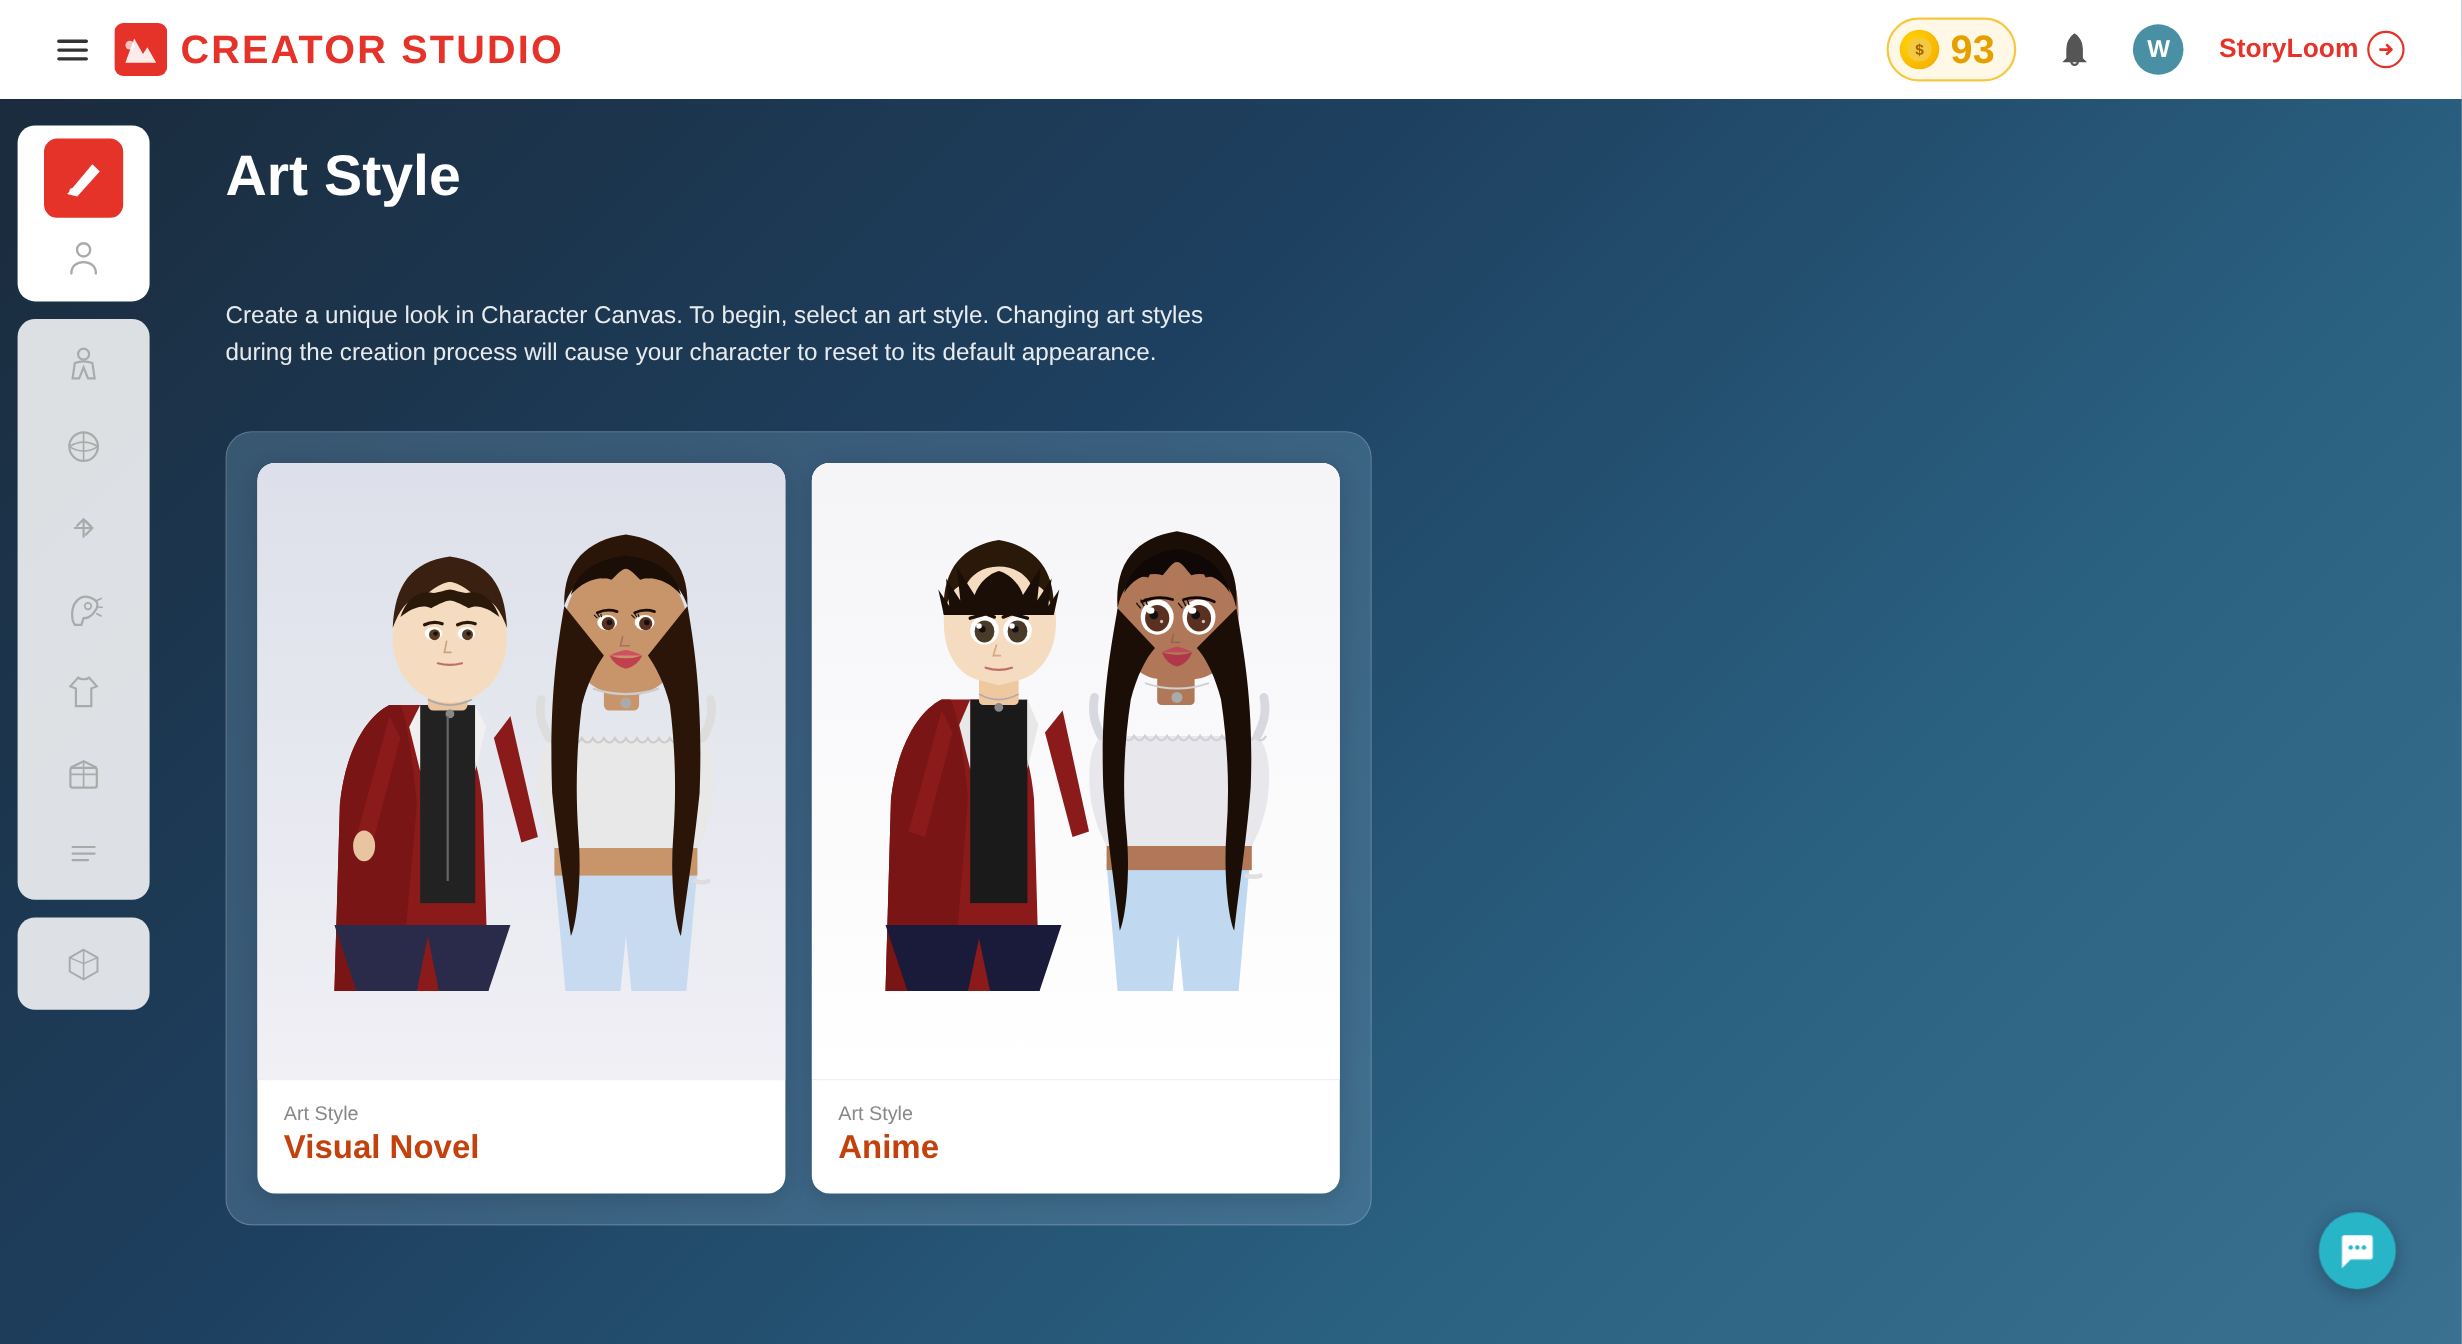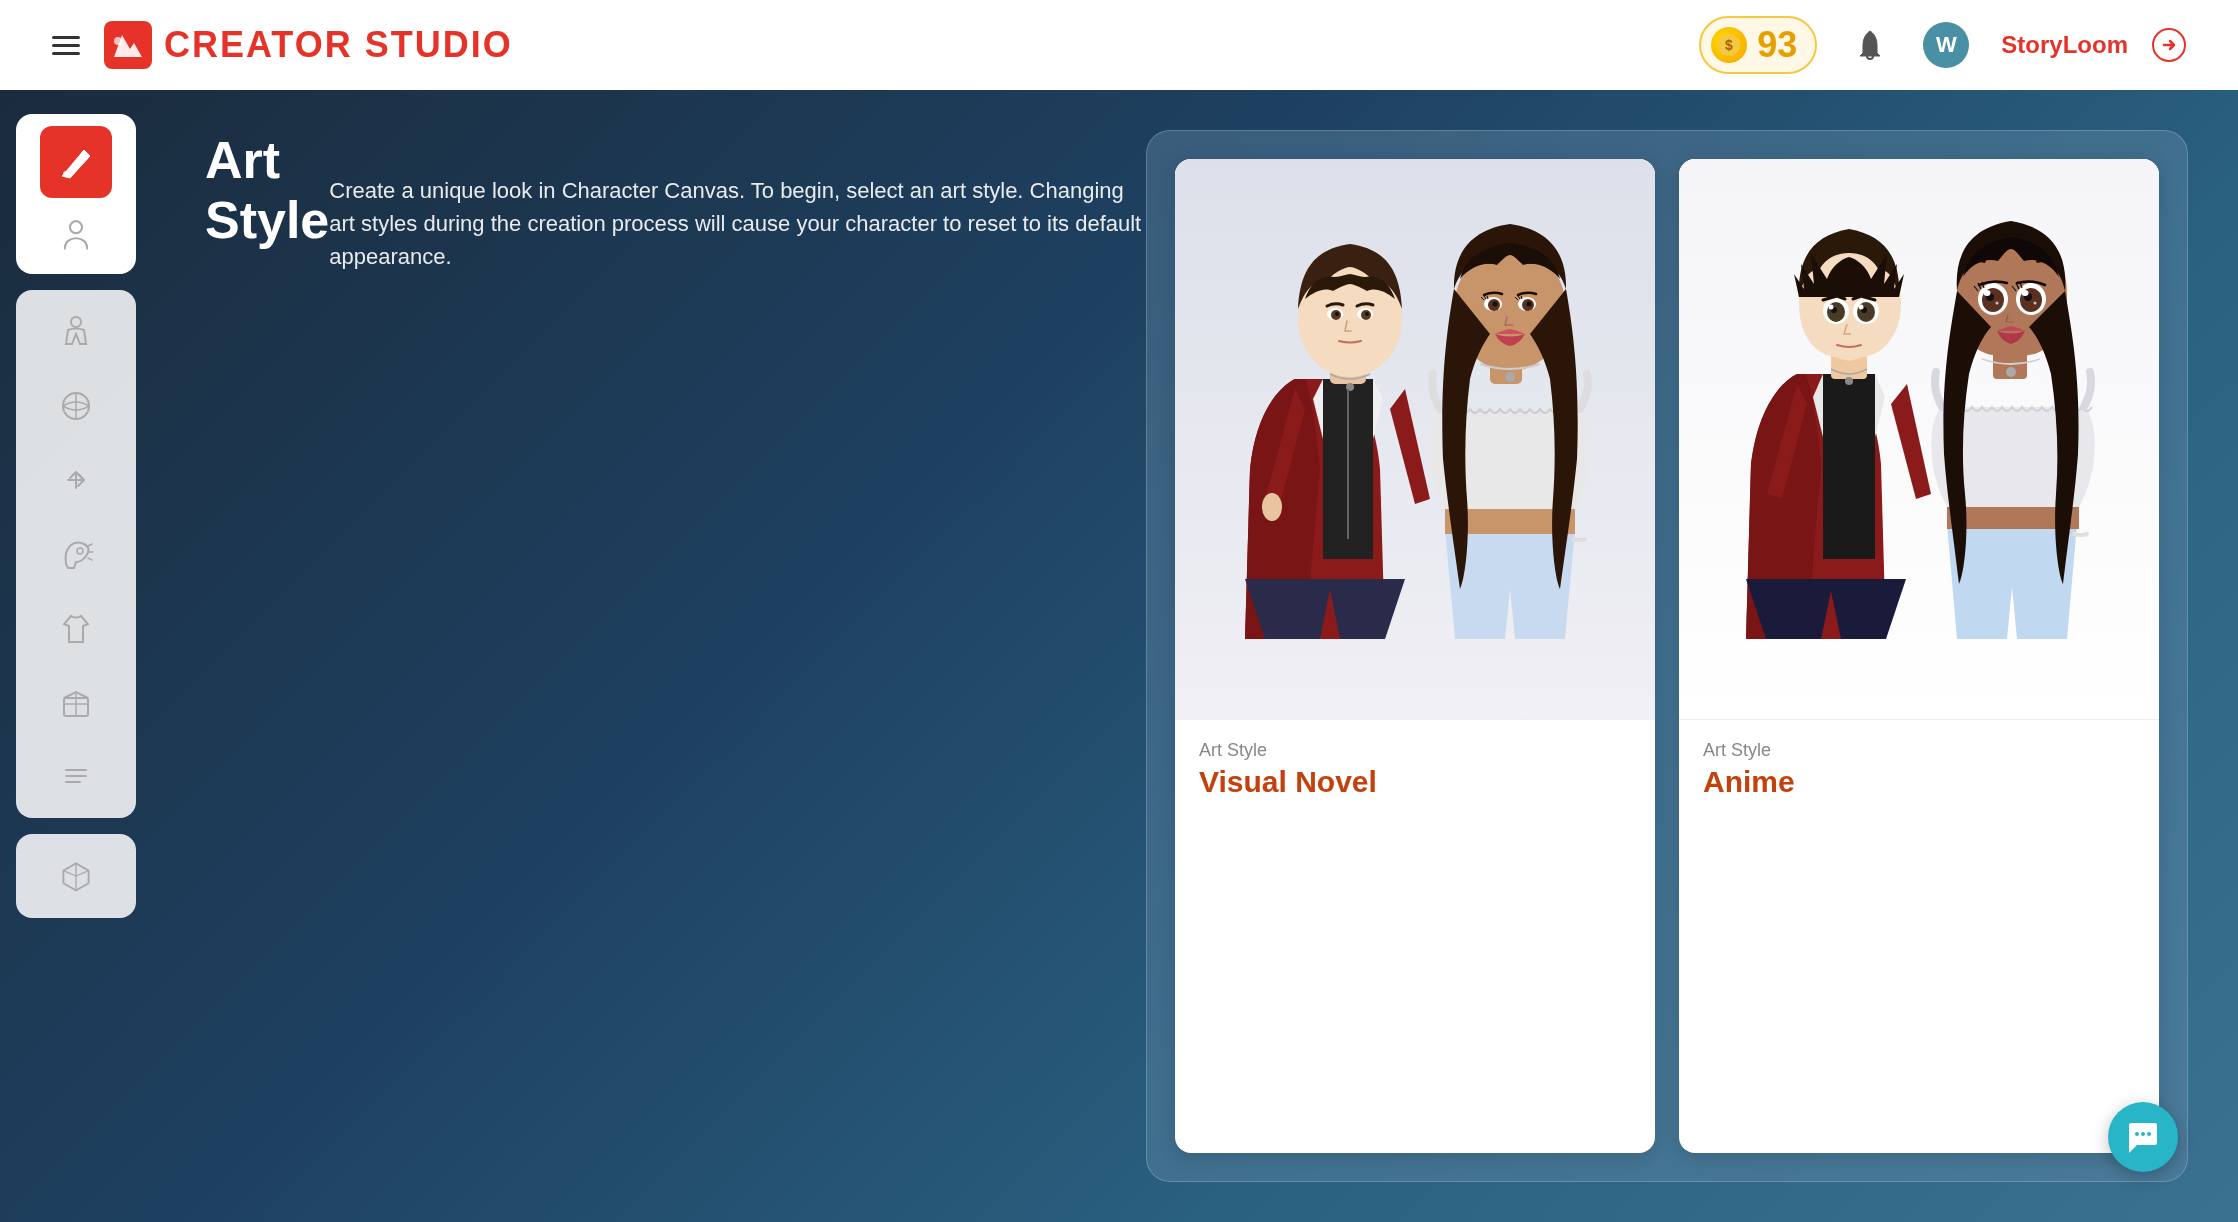--- a/index.html
+++ b/index.html
@@ -122,21 +122,21 @@
       cursor: pointer;
     }
 
     .storyloom-btn {
       color: #e63329;
       font-size: 24px;
       font-weight: 700;
       cursor: pointer;
       display: flex;
       align-items: center;
-      gap: 24px;
+      gap: 8px;
       text-decoration: none;
     }
 
     .storyloom-arrow {
       width: 34px;
       height: 34px;
       border: 2px solid #e63329;
       border-radius: 50%;
       display: flex;
       align-items: center;
@@ -219,21 +219,22 @@
     .tool-icon svg {
       width: 36px;
       height: 36px;
     }
 
     
     .content-area {
       flex: 1;
       padding: 40px 50px;
       display: flex;
-      flex-direction: row;
+      flex-direction: column;
+      gap: 20px;
     }
 
     .page-title {
       font-size: 52px;
       font-weight: 700;
       color: white;
       margin-bottom: 16px;
     }
 
     .page-description {

